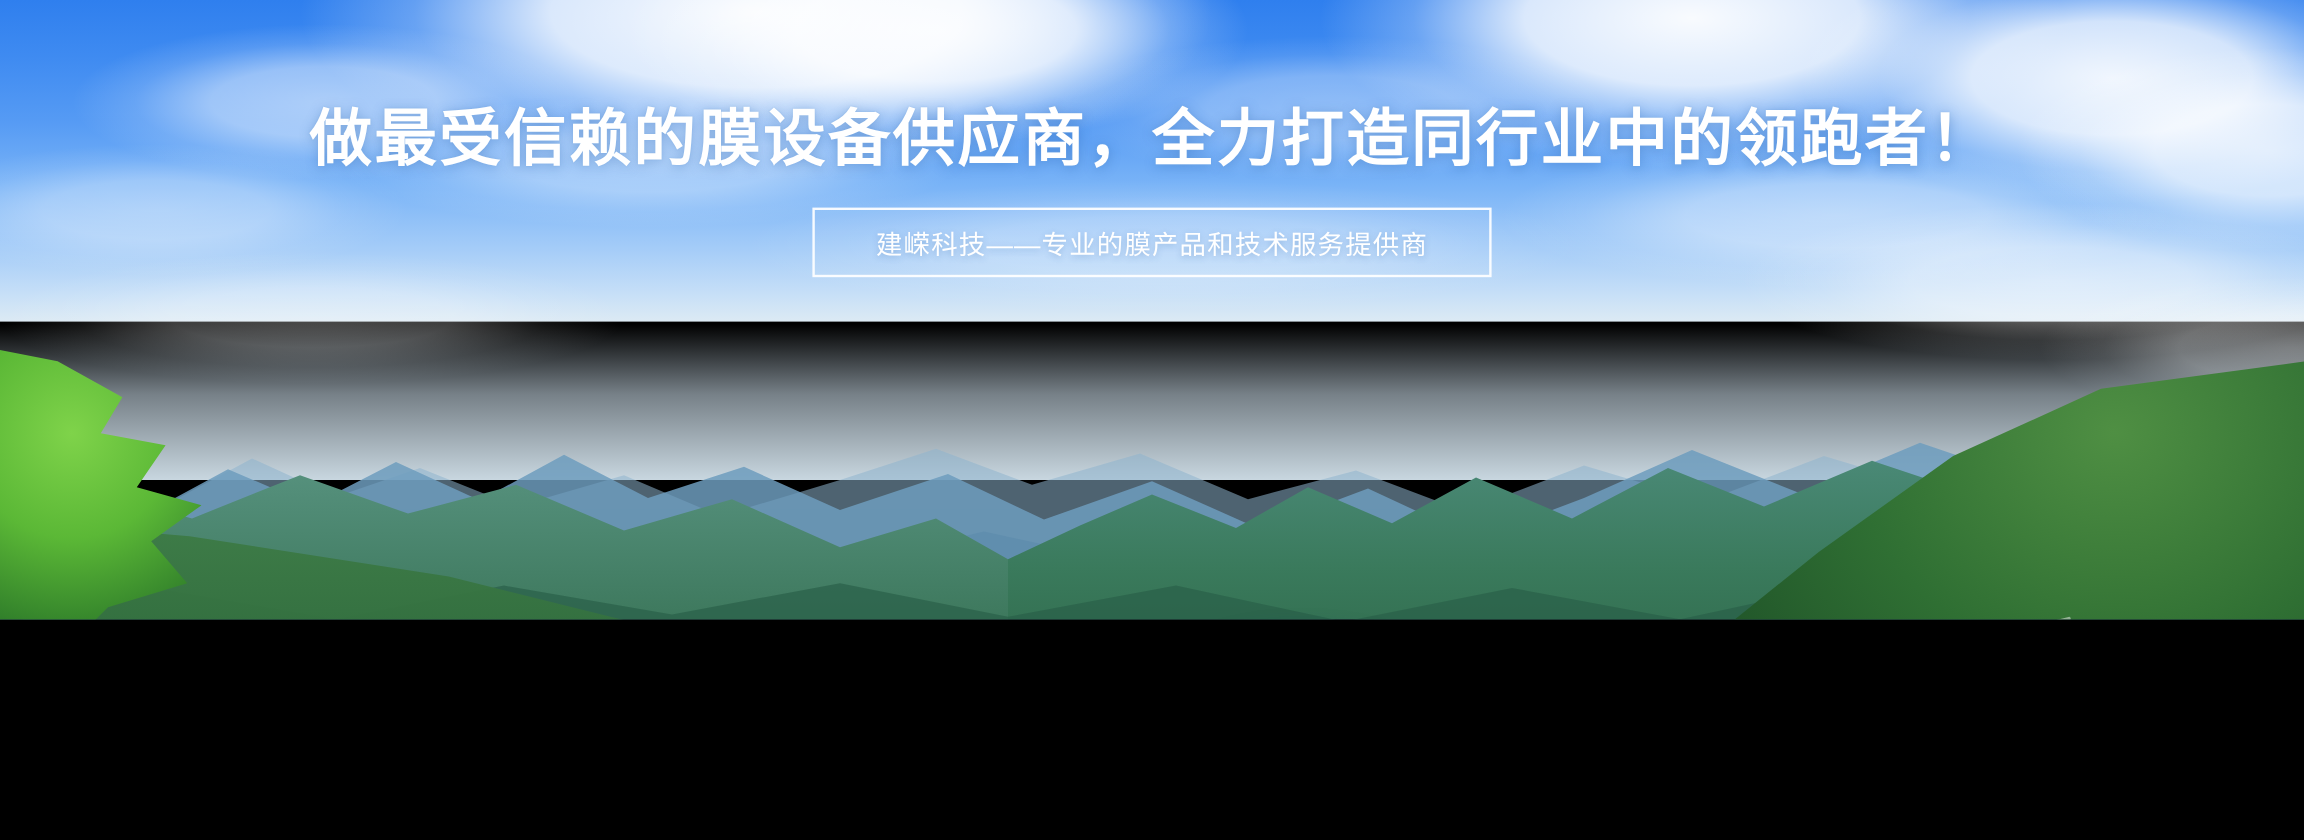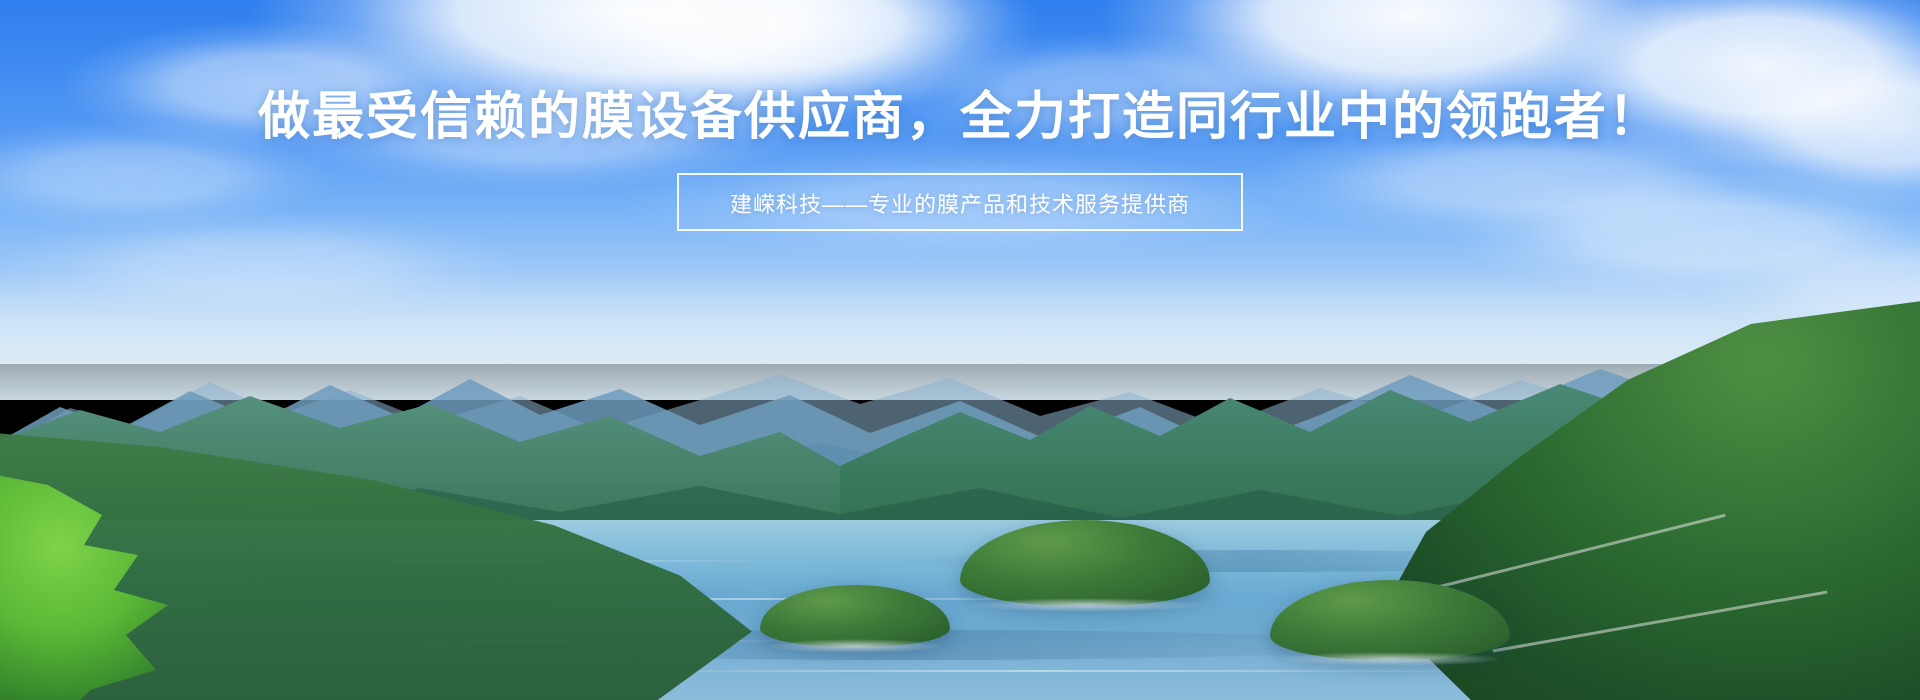--- a/index.html
+++ b/index.html
@@ -3,21 +3,21 @@
 <meta charset="utf-8">
 <style>
   html, body {
     margin: 0;
     padding: 0;
     background: #000;
   }
   .banner {
     position: relative;
     width: 1920px;
-    height: 700px;
+    height: 516px;
     overflow: hidden;
     font-family: "Liberation Sans", "DejaVu Sans", sans-serif;
     -webkit-font-smoothing: antialiased;
   }
 
   
   .sky {
     position: absolute;
     inset: 0 0 48% 0;
     background:

